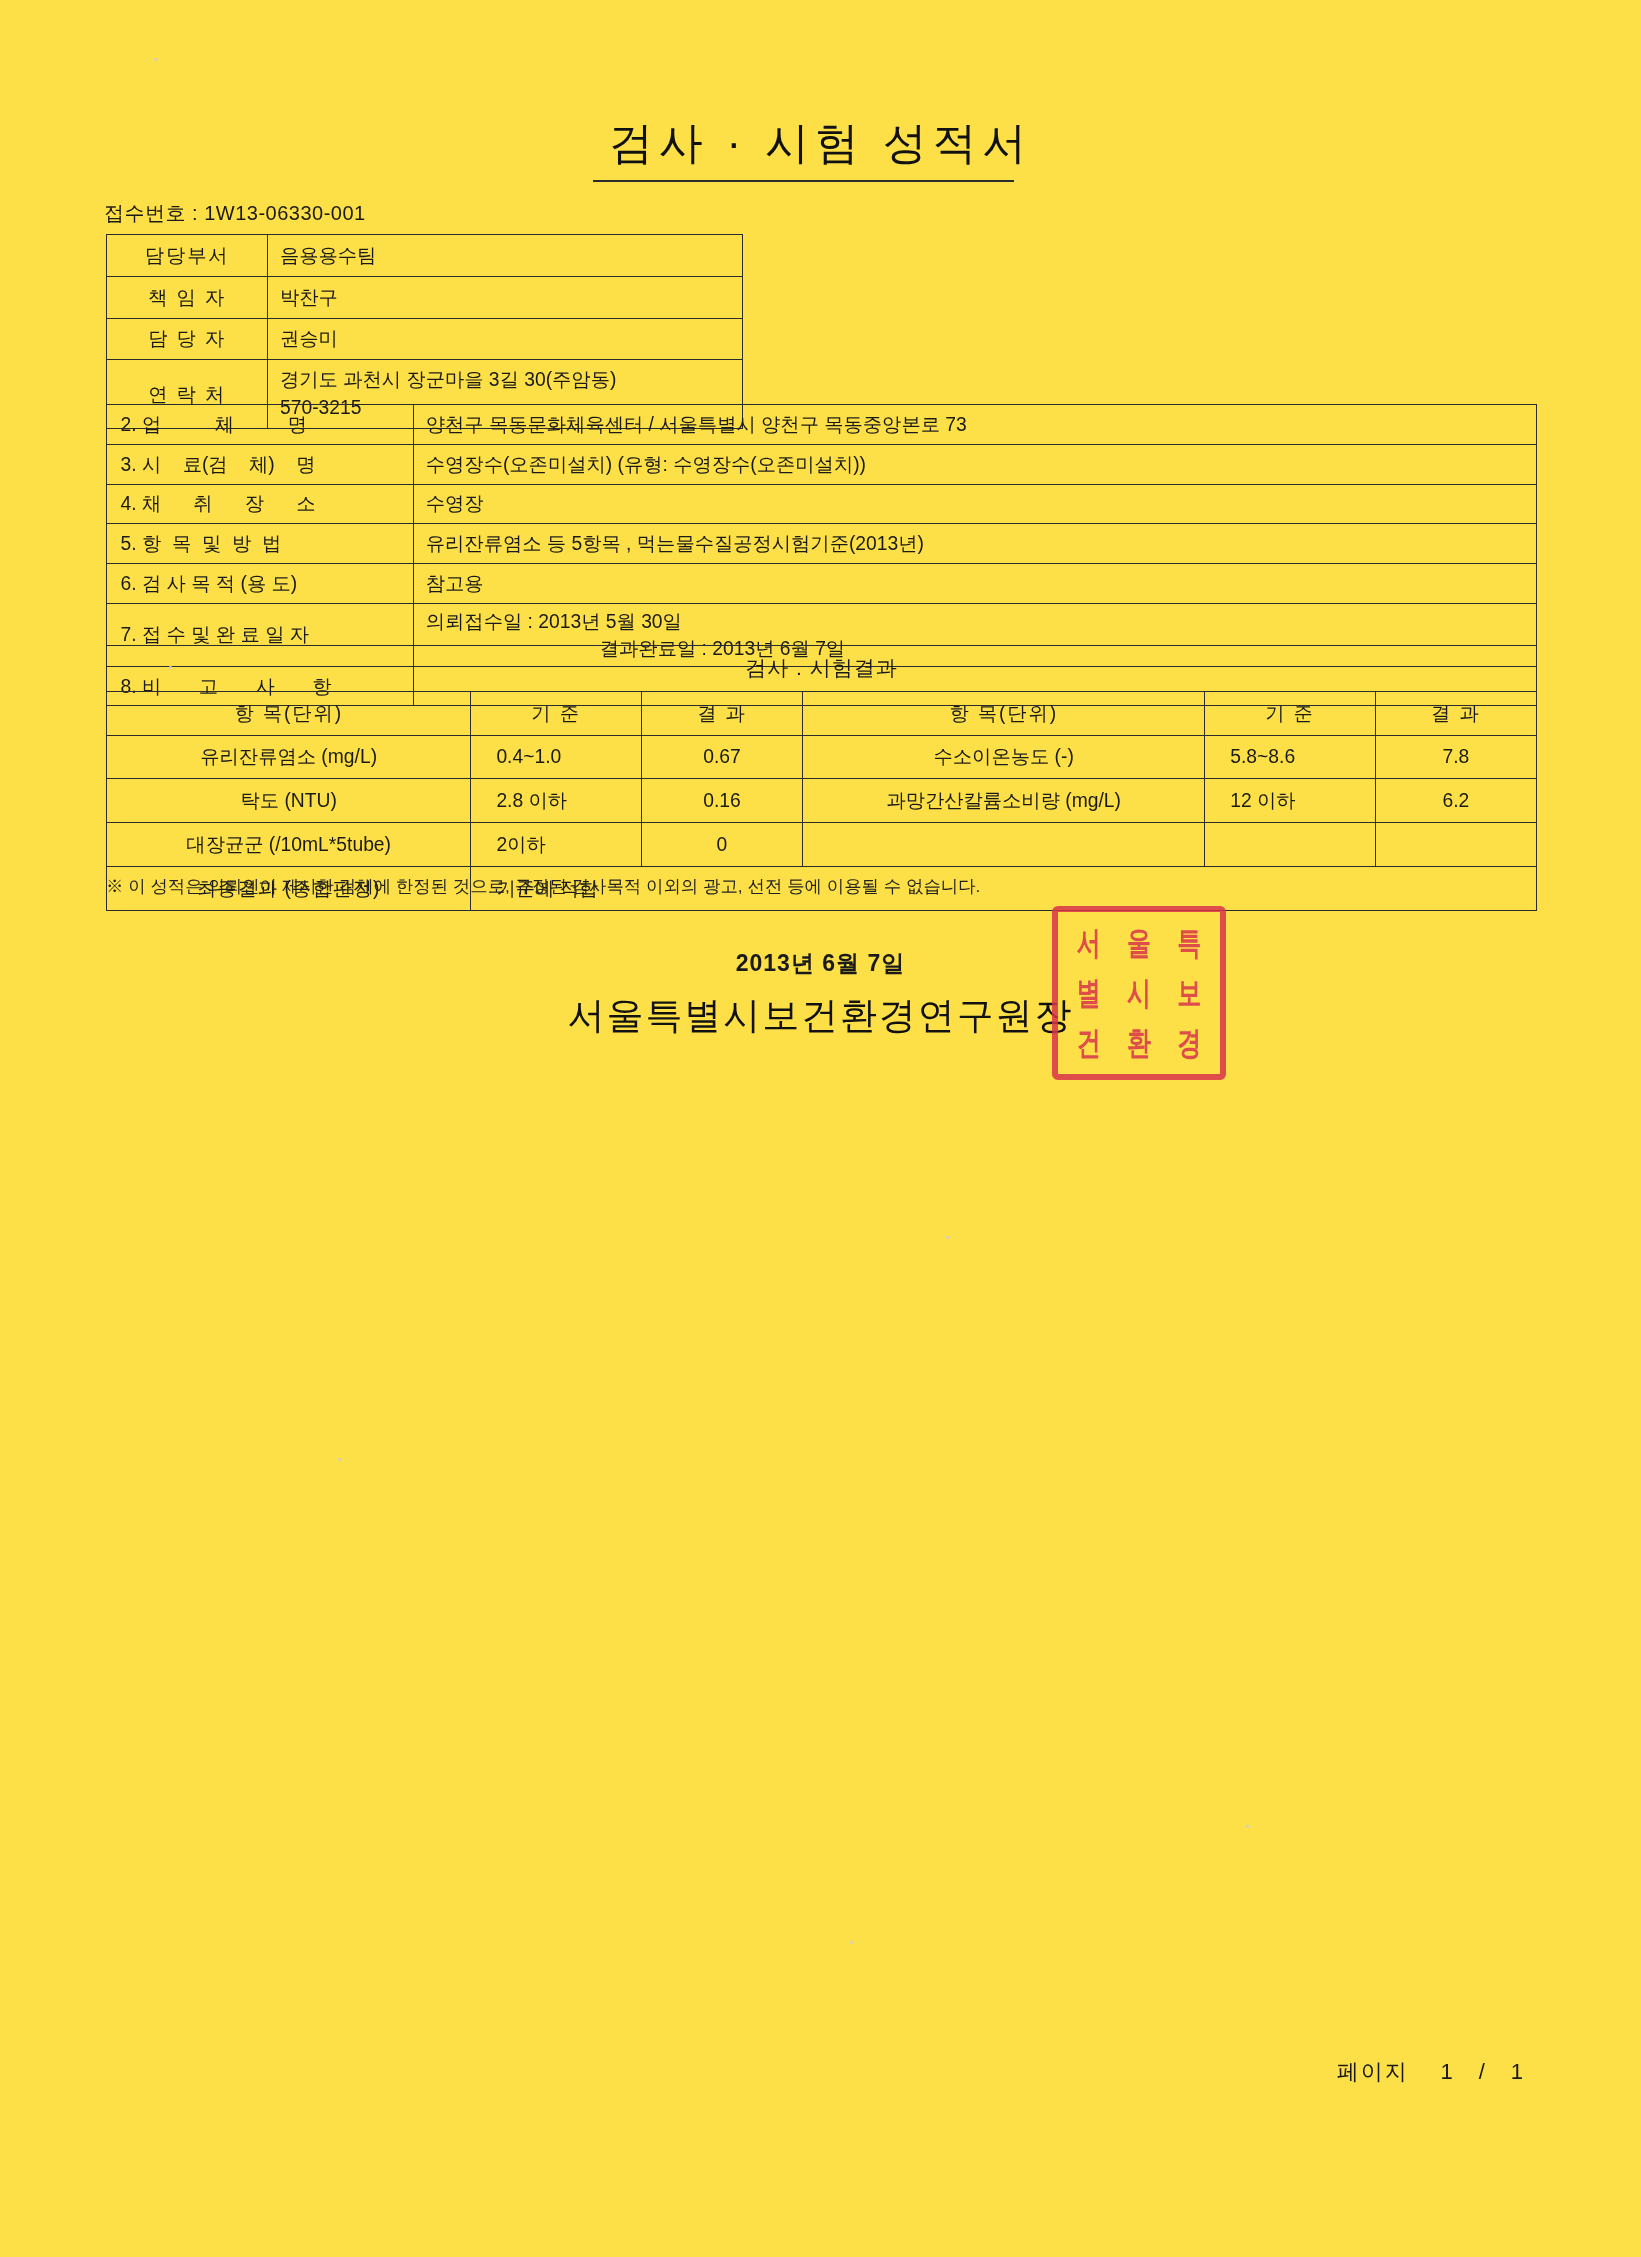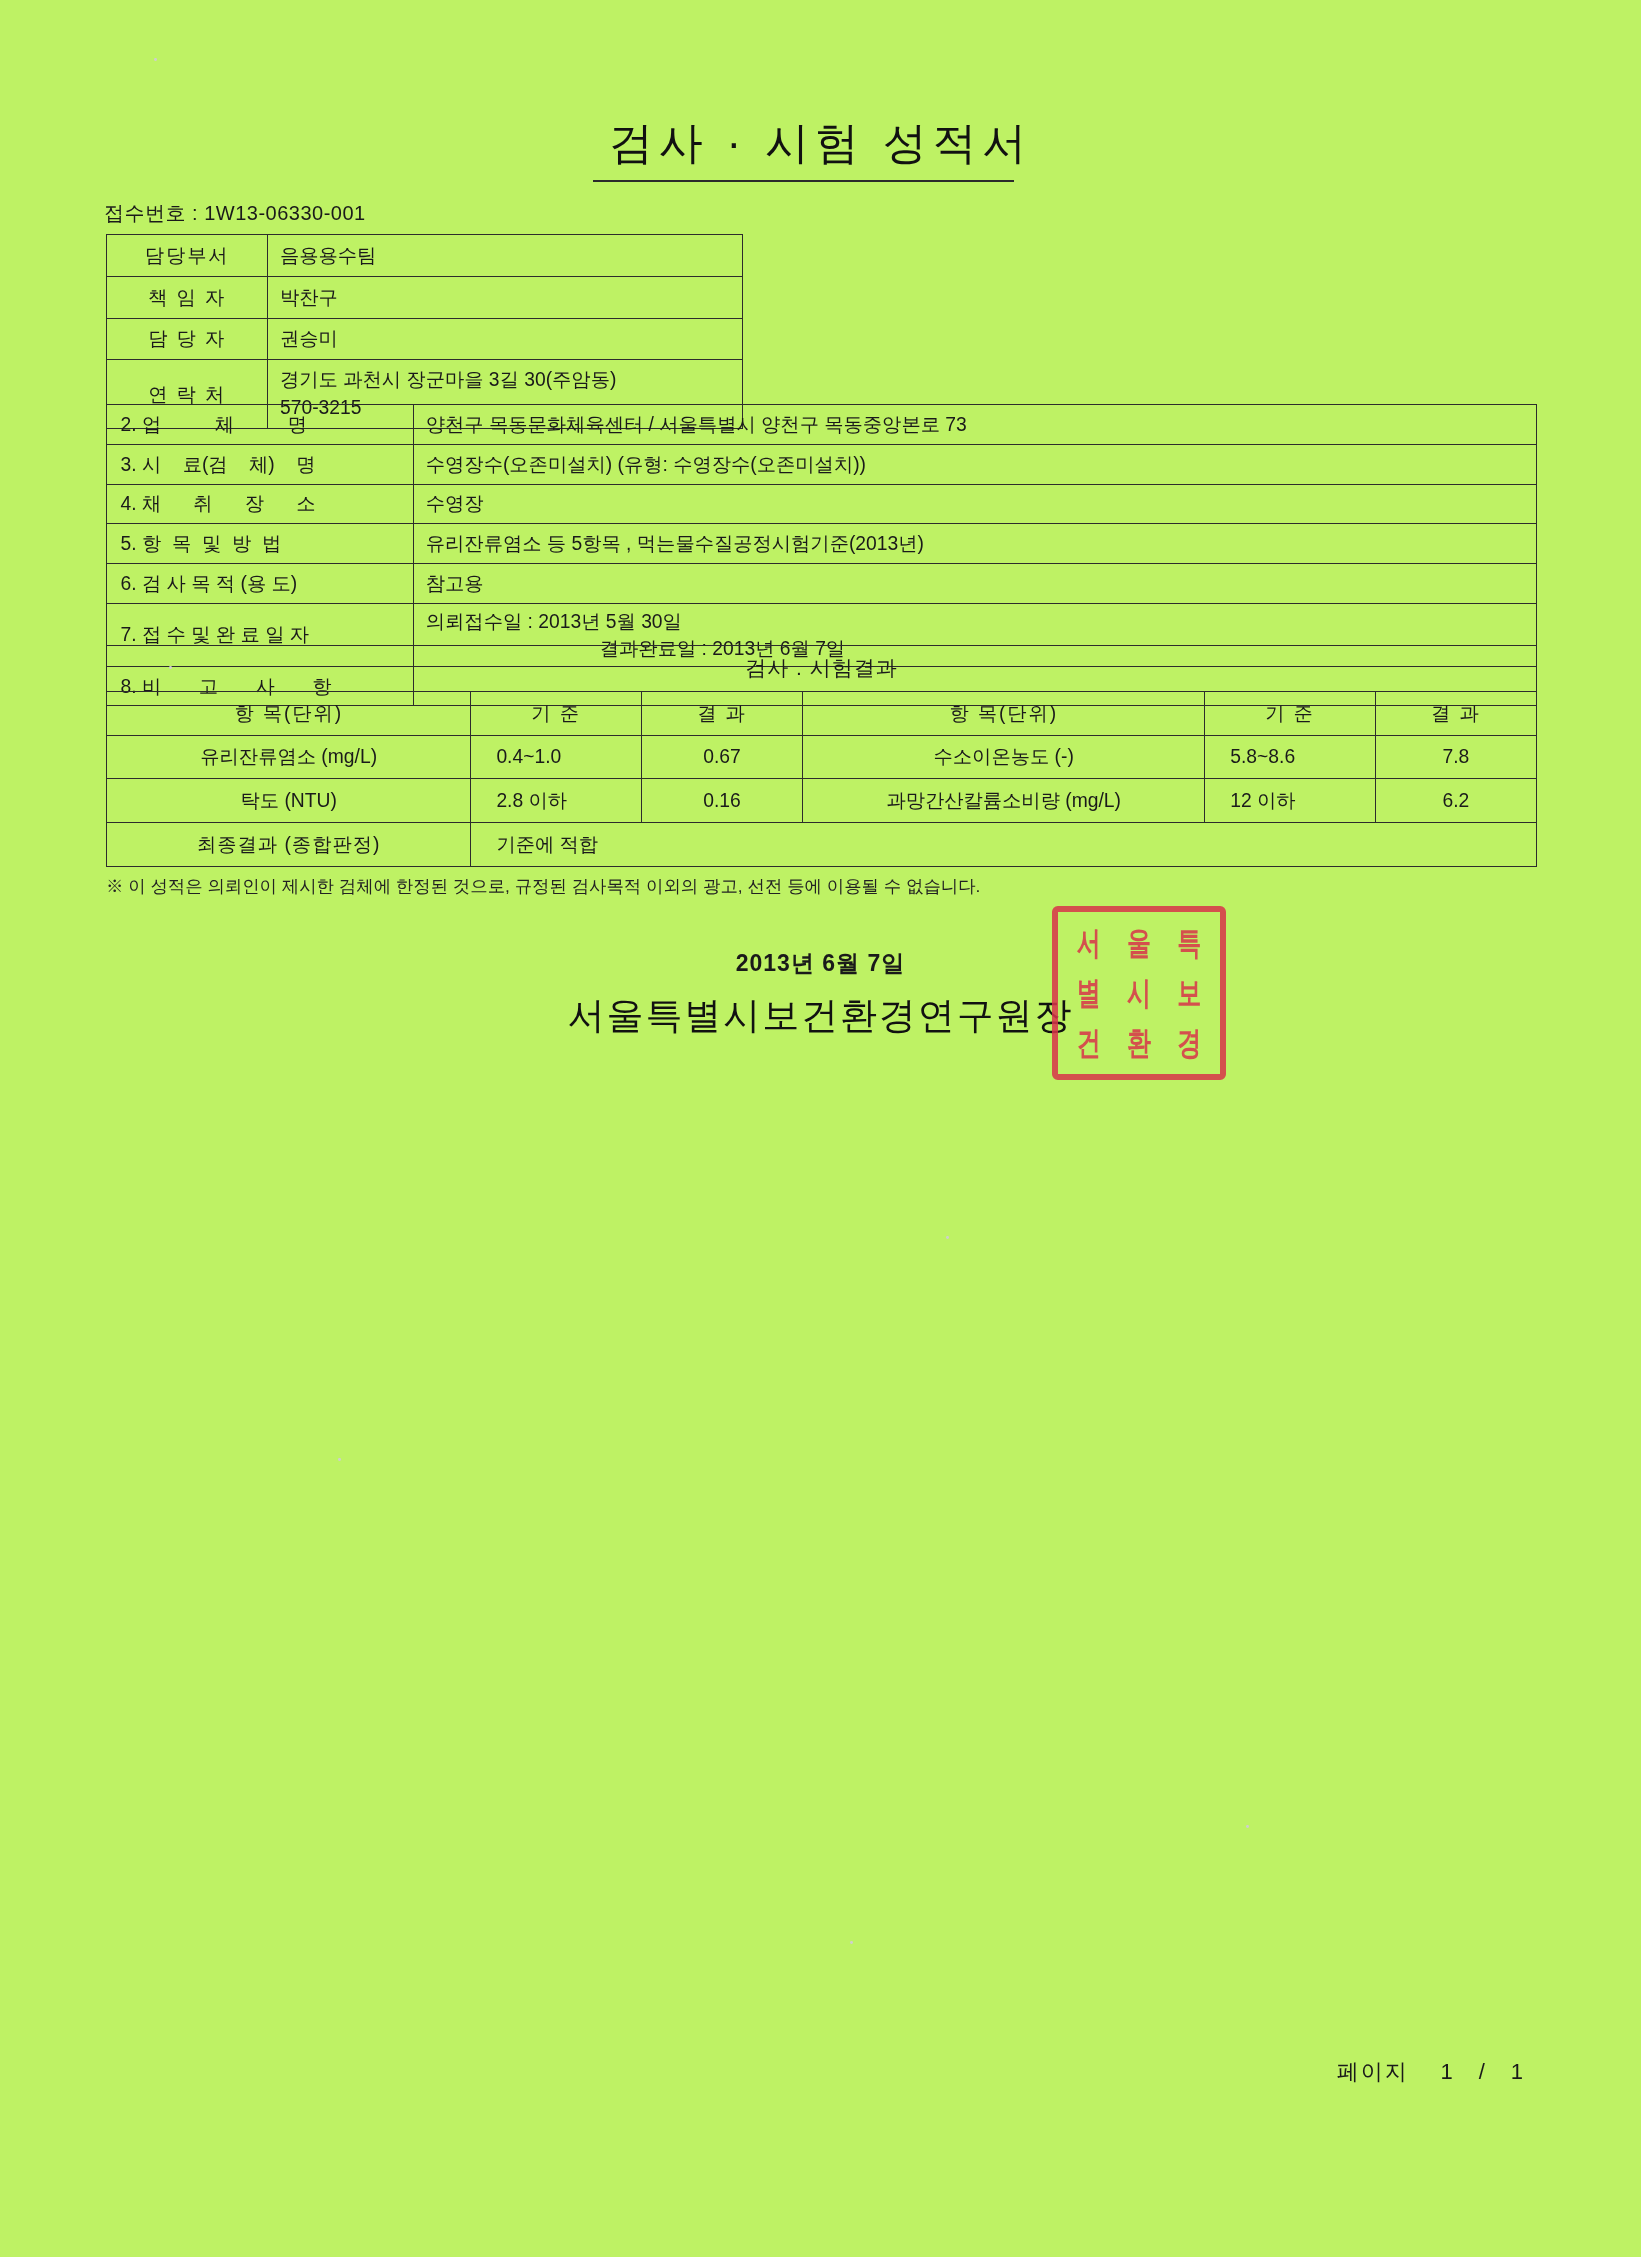--- a/index.html
+++ b/index.html
@@ -11,21 +11,21 @@
     width: 1641px;
     height: 2257px;
     position: relative;
     font-family: "Liberation Sans", sans-serif;
     color: #1a1a1a;
     overflow: hidden;
   }
   .page {
     position: absolute;
     inset: 0;
-    background: #bef264;
+    background: #fde047;
   }
 
   
   .doc-title {
     position: absolute;
     top: 114px;
     left: 0;
     width: 100%;
     text-align: center;
     font-size: 44px;
@@ -322,20 +322,28 @@
       <td class="std">5.8~8.6</td>
       <td class="num">7.8</td>
     </tr>
     <tr>
       <td class="item">탁도 (NTU)</td>
       <td class="std">2.8 이하</td>
       <td class="num">0.16</td>
       <td class="item">과망간산칼륨소비량 (mg/L)</td>
       <td class="std">12 이하</td>
       <td class="num">6.2</td>
+    </tr>
+    <tr>
+      <td class="item">대장균군 (/10mL*5tube)</td>
+      <td class="std">2이하</td>
+      <td class="num">0</td>
+      <td class="item"></td>
+      <td class="std"></td>
+      <td class="num"></td>
     </tr>
     <tr>
       <td class="final-label">최종결과 (종합판정)</td>
       <td class="final-value" colspan="5">기준에 적합</td>
     </tr>
   </tbody>
     </table>
 
   <div class="footnote">※ 이 성적은 의뢰인이 제시한 검체에 한정된 것으로, 규정된 검사목적 이외의 광고, 선전 등에 이용될 수 없습니다.</div>
 

